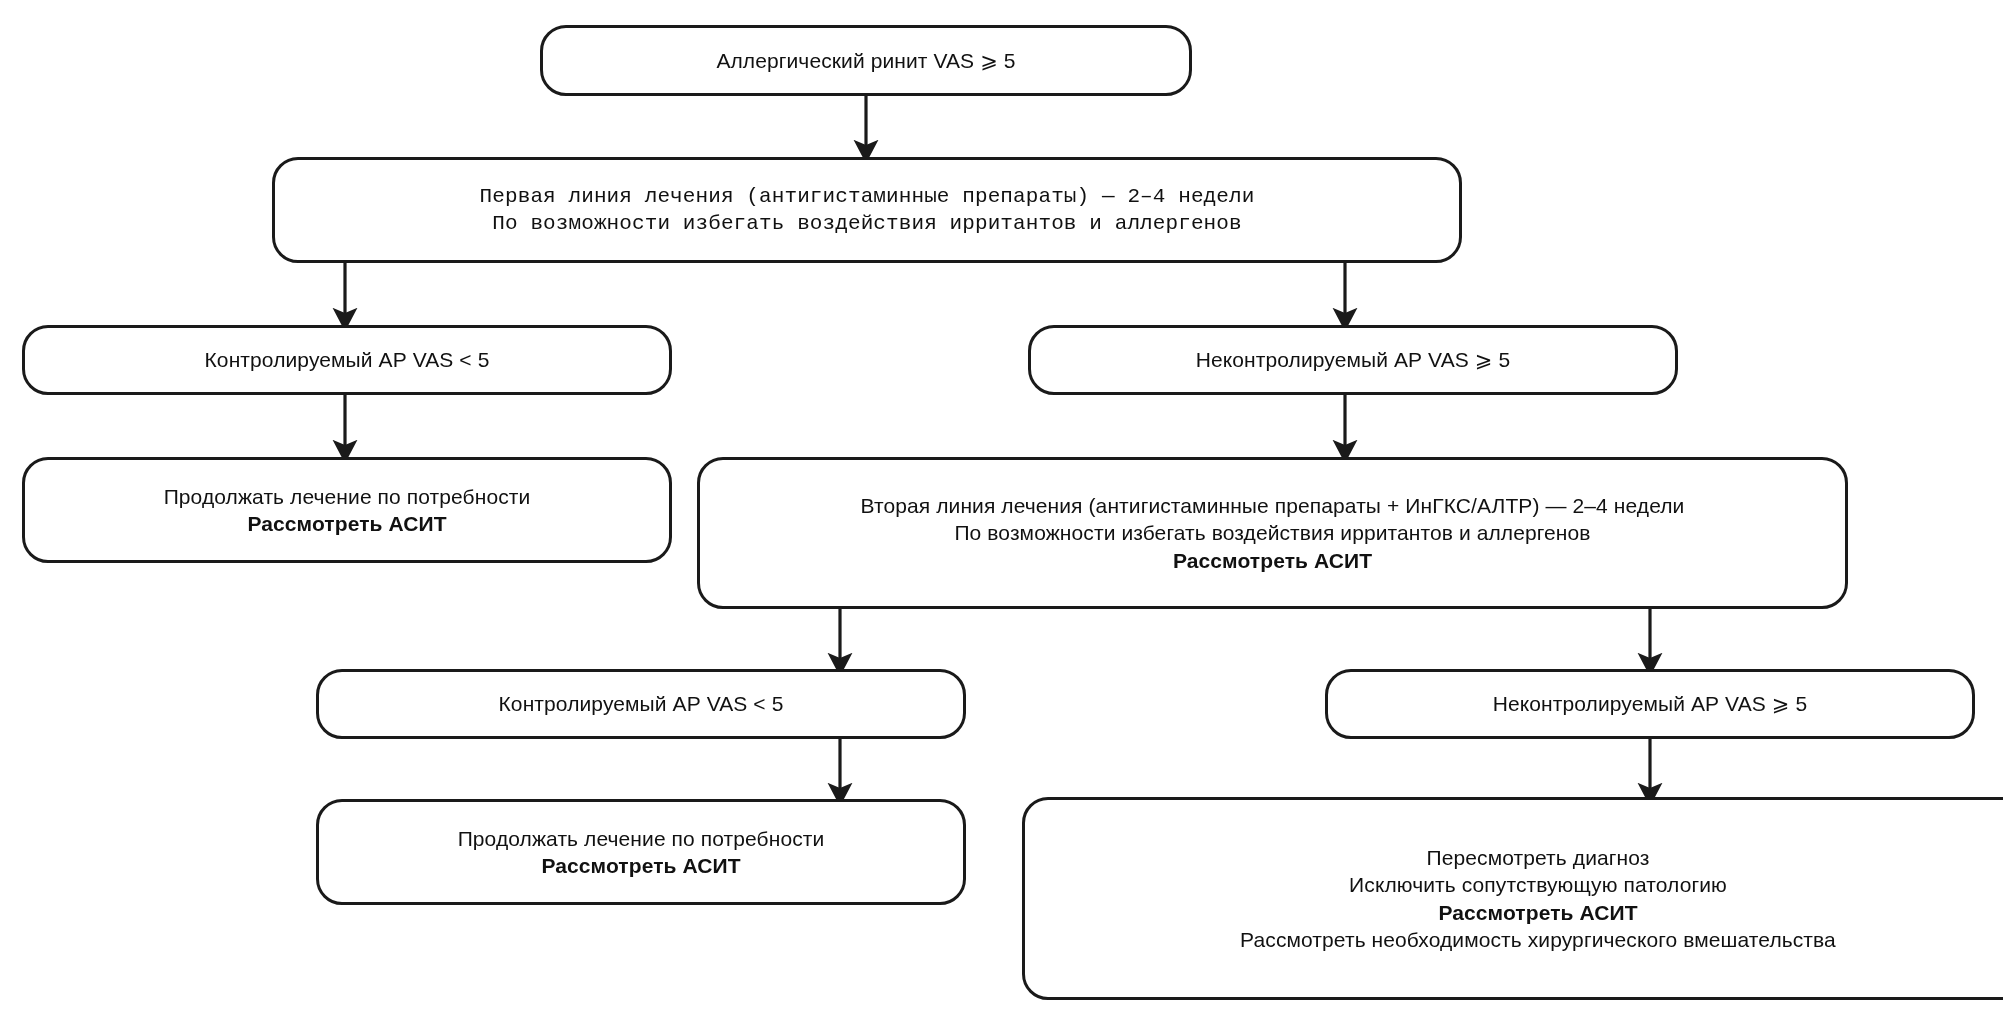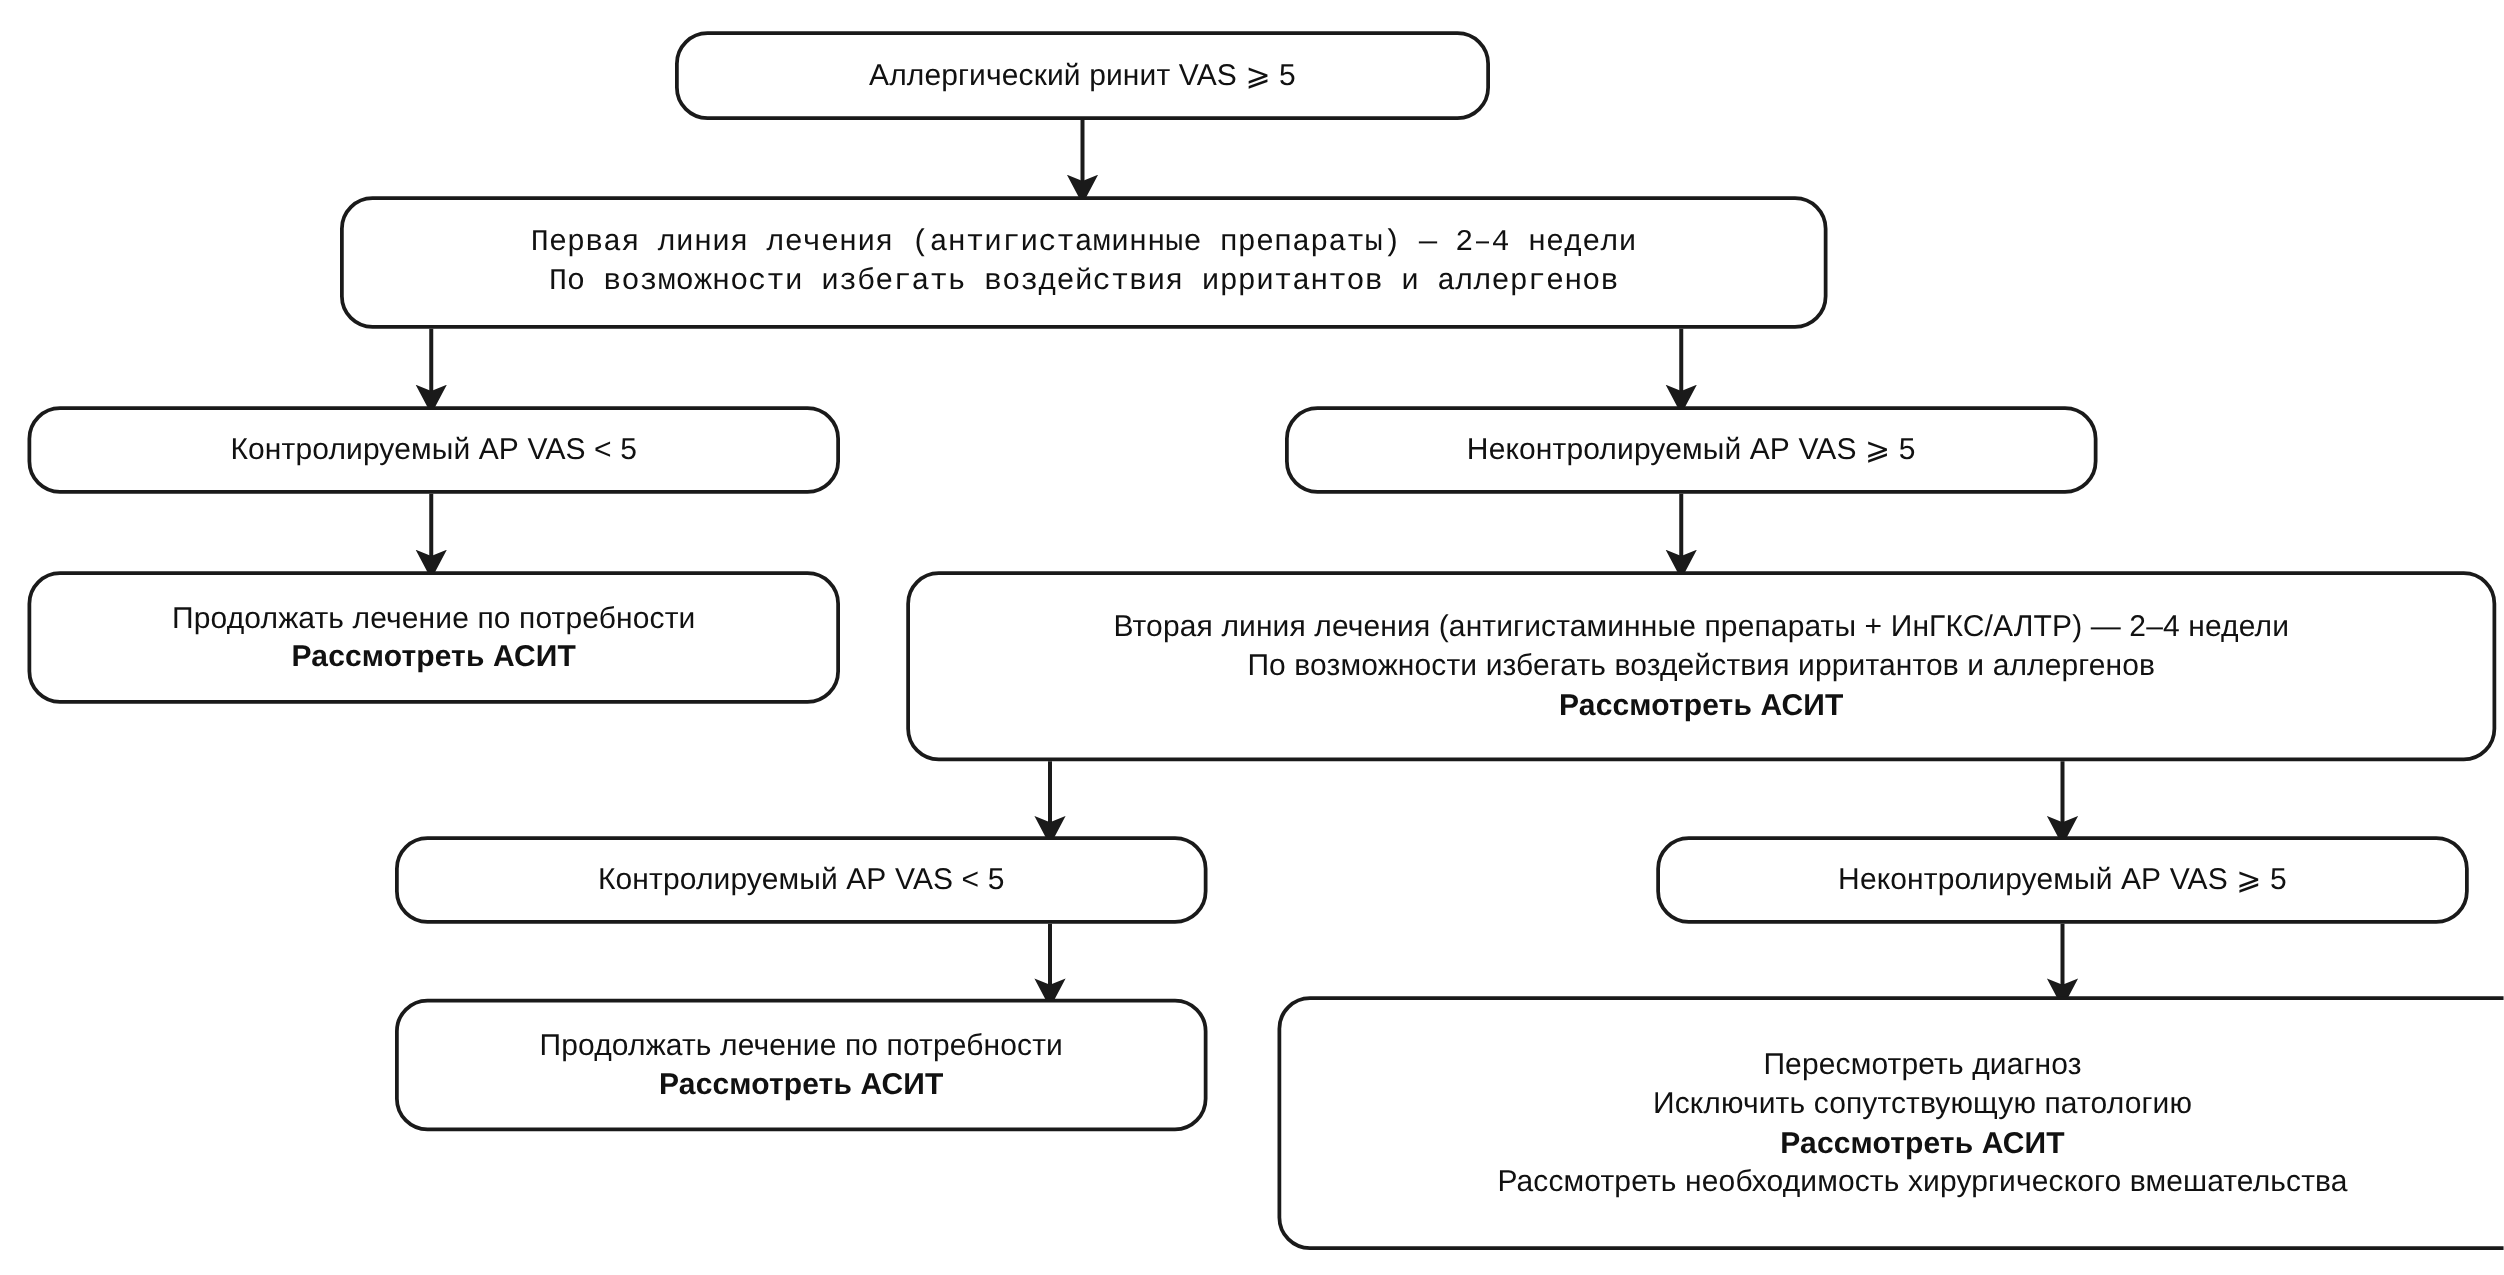--- a/index.html
+++ b/index.html
@@ -20,21 +20,21 @@
     box-sizing: border-box;
     border: 3px solid #1a1a1a;
     border-radius: 26px;
     background: #ffffff;
     display: flex;
     flex-direction: column;
     align-items: center;
     justify-content: center;
     text-align: center;
     color: #111111;
-    font-size: 24px;
+    font-size: 21px;
     line-height: 1.30;
     padding: 4px 16px;
     letter-spacing: 0.1px;
   }
   .node .line {
     display: block;
     white-space: nowrap;
   }
   .node .line.bold {
     font-weight: bold;
@@ -95,21 +95,21 @@
 
   <div class="node" style="left:1028px; top:325px; width:650px; height:70px;">
     <span class="line">Неконтролируемый АР  VAS ⩾ 5</span>
   </div>
 
   <div class="node" style="left:22px; top:457px; width:650px; height:106px;">
     <span class="line">Продолжать лечение по потребности</span>
     <span class="line bold">Рассмотреть АСИТ</span>
   </div>
 
-  <div class="node" style="left:725px; top:457px; width:1272px; height:152px;">
+  <div class="node" style="left:697px; top:457px; width:1151px; height:152px;">
     <span class="line">Вторая линия лечения (антигистаминные препараты + ИнГКС/АЛТР) — 2–4 недели</span>
     <span class="line">По возможности избегать воздействия ирритантов и аллергенов</span>
     <span class="line bold">Рассмотреть АСИТ</span>
   </div>
 
   <div class="node" style="left:316px; top:669px; width:650px; height:70px;">
     <span class="line">Контролируемый АР  VAS &lt; 5</span>
   </div>
 
   <div class="node" style="left:1325px; top:669px; width:650px; height:70px;">

